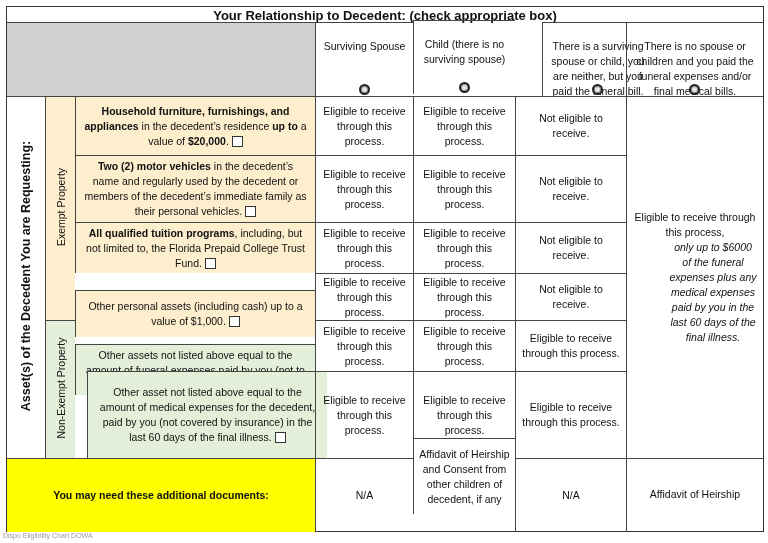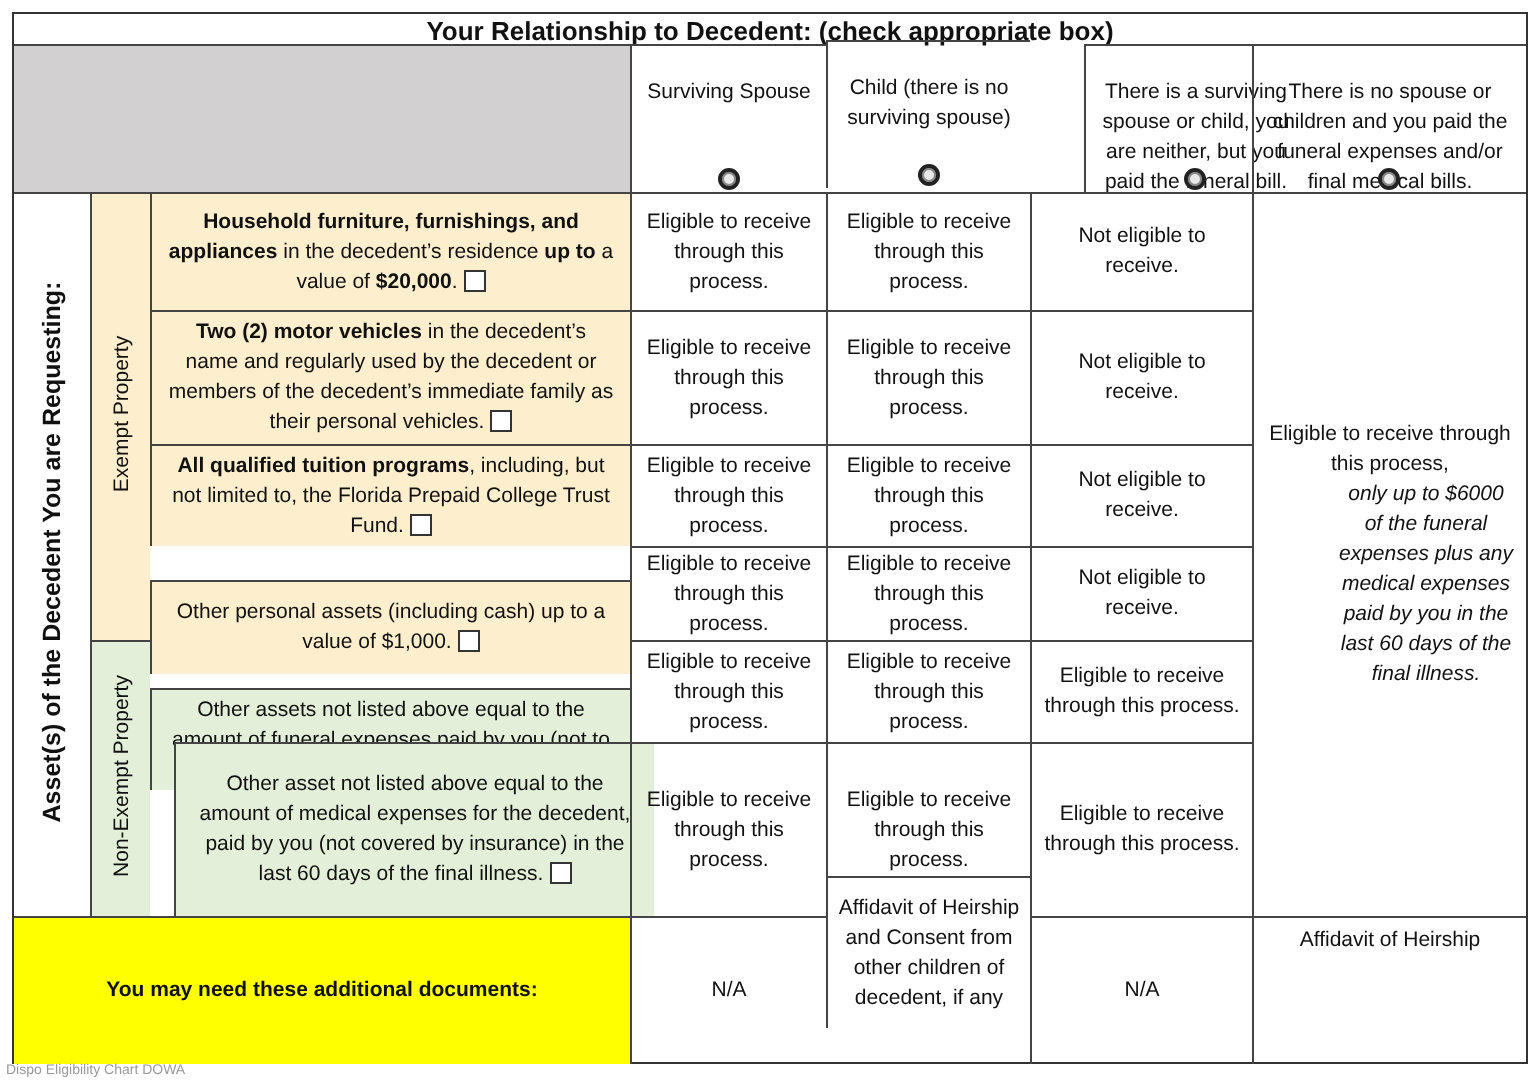--- a/index.html
+++ b/index.html
@@ -154,17 +154,17 @@
 </div>
 <div class="cell bl bt" style="left:315px; top:458px; width:98px; height:74px;">
   <span>N/A</span>
 </div>
 <div class="cell bl bt" style="left:413px; top:438px; width:102px; height:76px;">
   <span>Affidavit of Heirship and Consent from other children of decedent, if any</span>
 </div>
 <div class="cell bl bt" style="left:515px; top:458px; width:111px; height:74px;">
   <span>N/A</span>
 </div>
-<div class="cell bl bt" style="left:626px; top:458px; width:137px; height:74px; align-items:flex-start; padding-top:4px;">
+<div class="cell bl bt" style="left:626px; top:458px; width:137px; height:74px; align-items:flex-start; padding-top:28px;">
   <span>Affidavit of Heirship</span>
 </div>
 
 <div class="footer">Dispo Eligibility Chart DOWA</div>
 
 </body></html>

